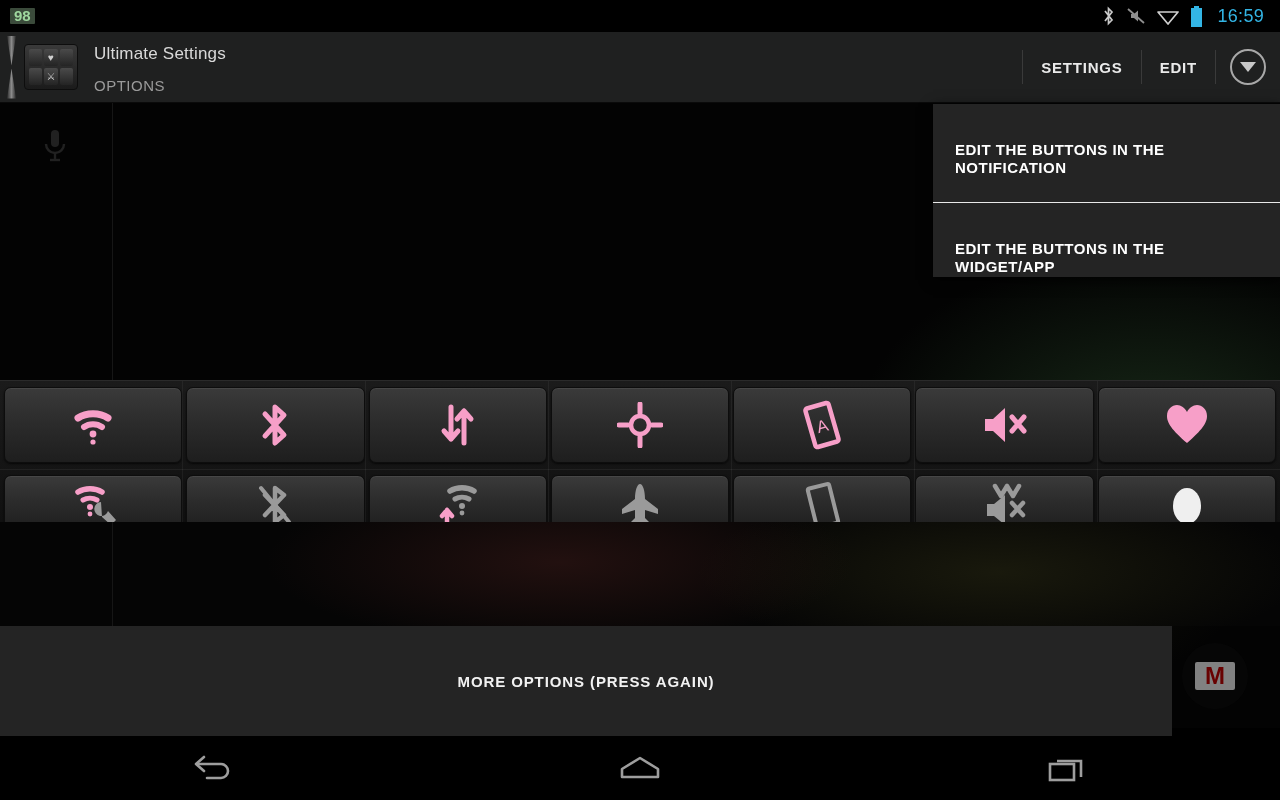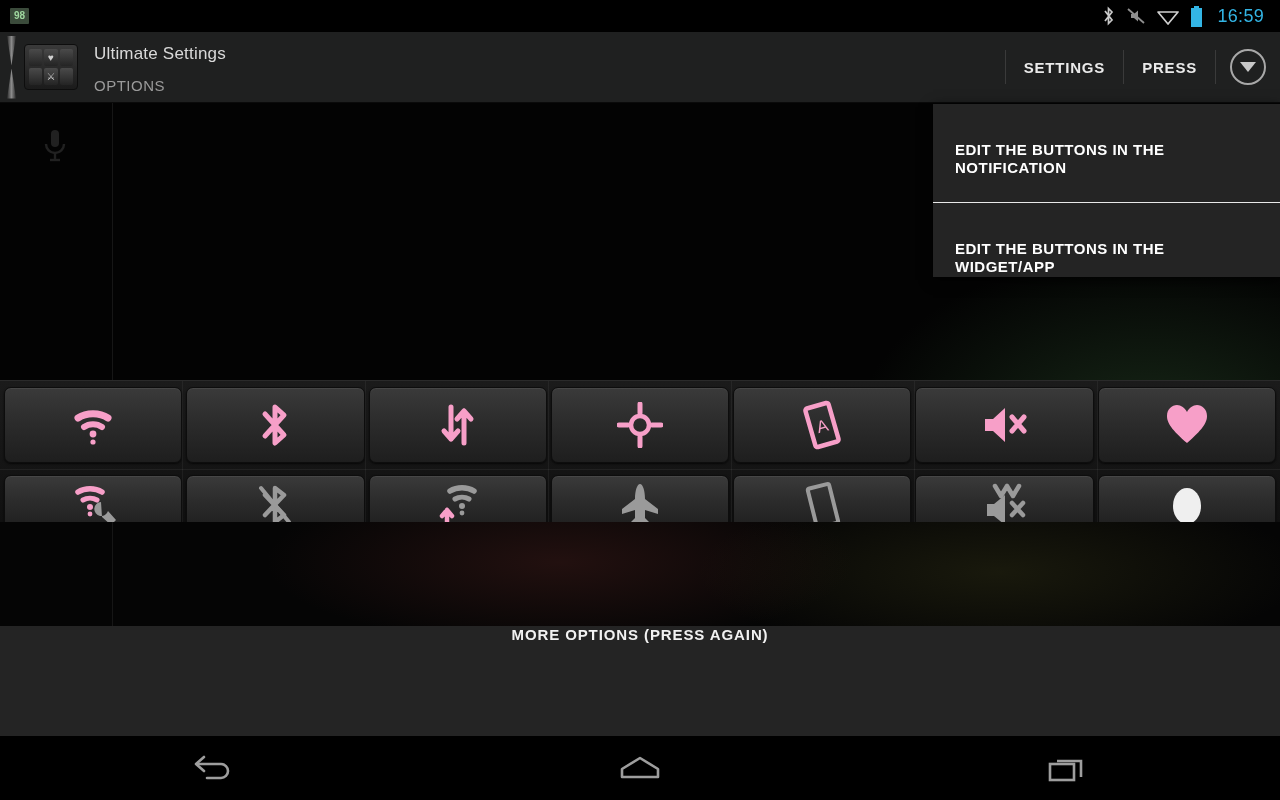--- a/index.html
+++ b/index.html
@@ -13,21 +13,21 @@
   #screen { position:relative; width:1280px; height:800px; background:#000; }
 
   
   #status-bar {
     position:absolute; left:0; top:0; width:1280px; height:32px;
     background:#000; display:flex; align-items:center;
     padding:0 10px; z-index:60;
   }
   .status-left { display:flex; align-items:center; gap:6px; flex:0 0 auto; }
   .badge-98 {
-    background:#3b4b3b; color:#9fd79f; font-size:10px; font-weight:bold;
+    background:#3b4b3b; color:#9fd79f; font-size:15px; font-weight:bold;
     padding:1px 4px 2px 4px; line-height:13px; border-radius:1px;
     font-family:"Liberation Sans", sans-serif;
   }
   .status-spacer { flex:1 1 auto; }
   .status-right { display:flex; align-items:center; gap:10px; flex:0 0 auto; padding-right:6px;}
   .status-right svg { display:block; }
   .clock { color:#33b5e5; font-size:18px; letter-spacing:.3px; line-height:19px; padding-left:4px;}
 
   
   #action-bar {
@@ -148,23 +148,23 @@
     background:
       radial-gradient(ellipse 420px 120px at 560px 40px, rgba(70,30,28,.45), rgba(0,0,0,0) 70%),
       radial-gradient(ellipse 420px 120px at 1000px 50px, rgba(62,62,26,.35), rgba(0,0,0,0) 72%),
       #050505;
     z-index:22;
   }
   .ls-divider { position:absolute; left:112px; top:0; width:1px; height:104px; background:rgba(120,120,120,.15); }
 
   
   #more-options {
-    position:absolute; left:0; top:626px; width:1280px; height:110px;
+    position:absolute; left:0; top:626px; width:1172px; height:110px;
     background:#242424; z-index:25;
-    display:flex; justify-content:center; cursor:pointer;
+    display:flex; align-items:center; justify-content:center; cursor:pointer;
   }
   #more-options .mo-label {
     color:#f2f2f2; font-size:15px; font-weight:bold; letter-spacing:.9px;
   }
 
   
   #nav-bar {
     position:absolute; left:0; top:736px; width:1280px; height:64px;
     background:#000; z-index:30; display:flex; align-items:center;
   }
@@ -238,21 +238,21 @@
       <div class="app-title">Ultimate Settings</div>
       <div class="app-subtitle">OPTIONS</div>
     </div>
 
     <div class="ab-spacer"></div>
 
     <div class="ab-actions">
       <div class="ab-sep"></div>
       <div class="ab-btn">SETTINGS</div>
       <div class="ab-sep"></div>
-      <div class="ab-btn">PRESS</div>
+      <div class="ab-btn">EDIT</div>
       <div class="ab-sep"></div>
       <div class="ab-overflow">
         <div class="ovf-circle">
             <span></span>
           </div>
       </div>
     </div>
   </div>
 
   <div id="wallpaper">

